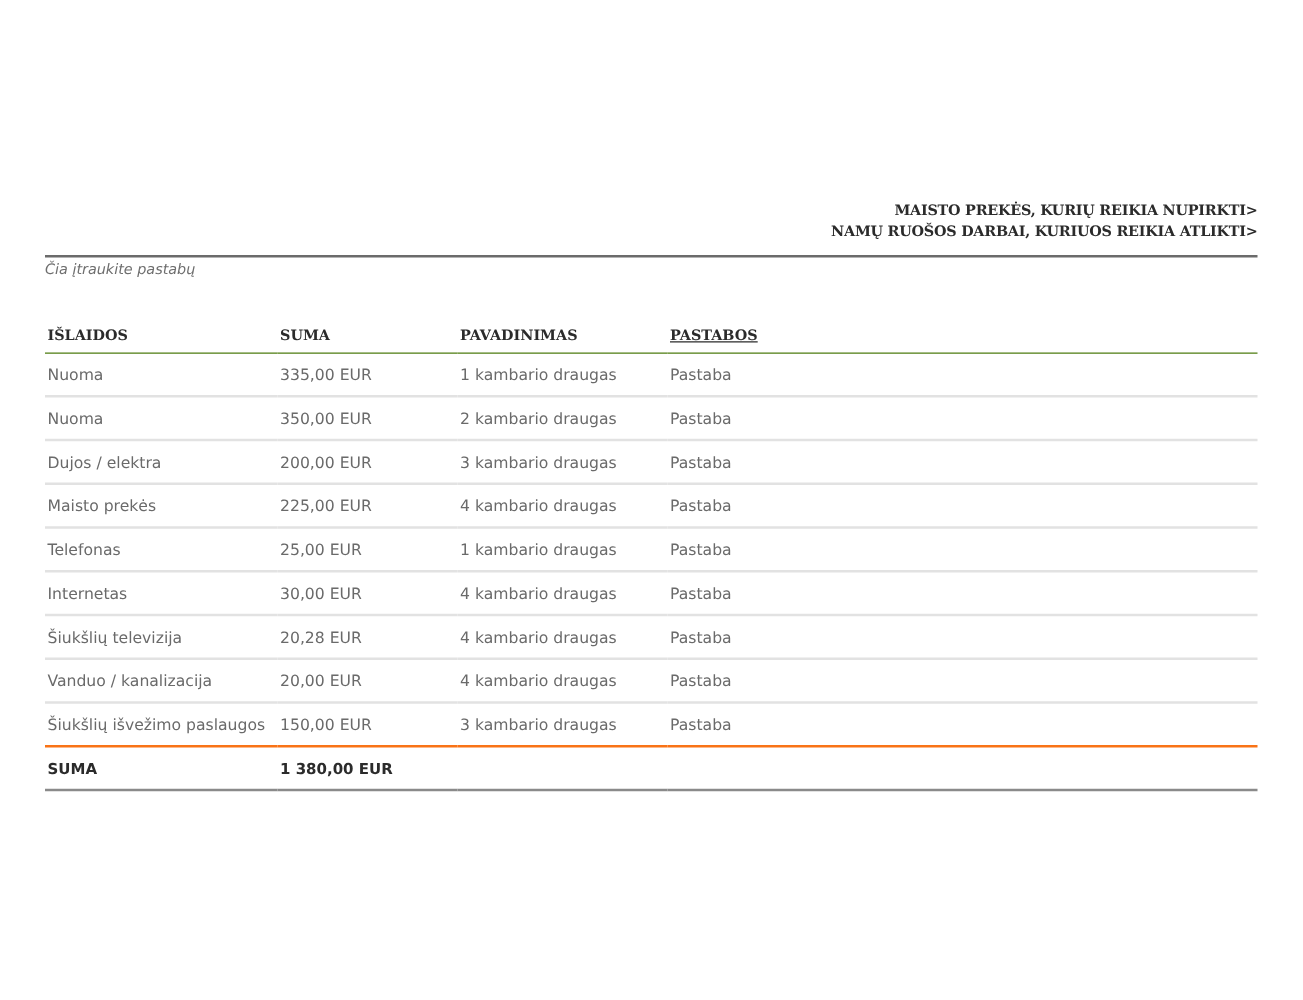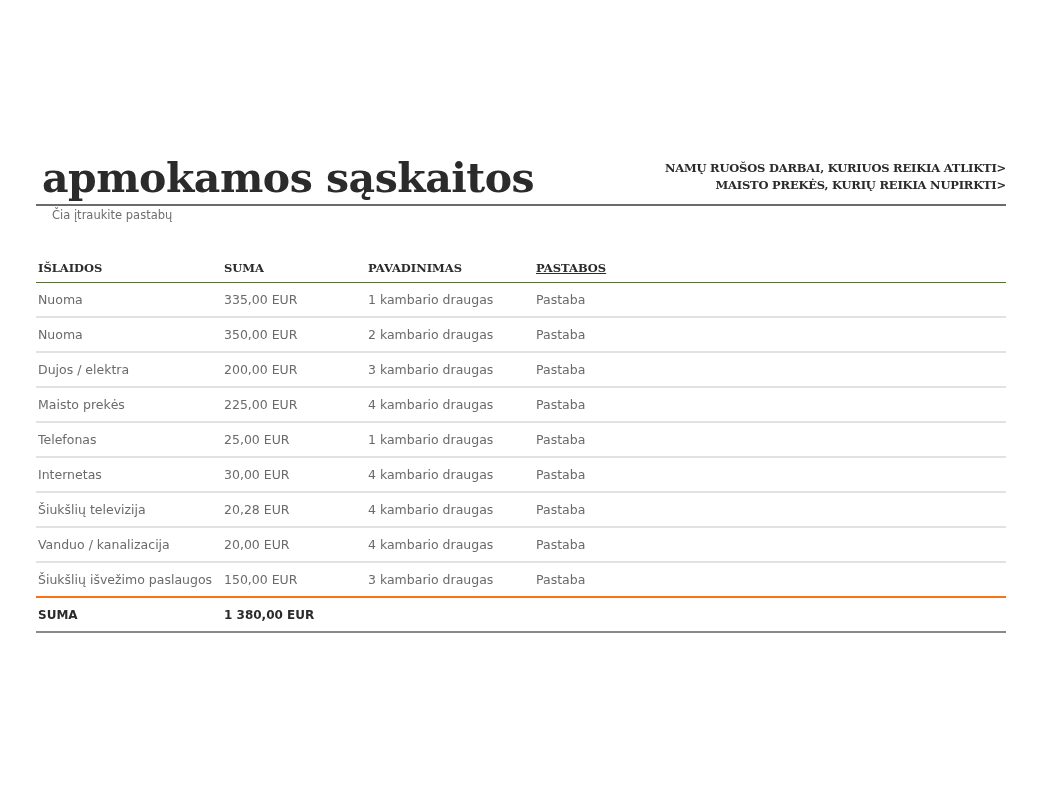--- a/index.html
+++ b/index.html
@@ -50,22 +50,23 @@
       color: #2b2b2b;
       letter-spacing: -0.2px;
     }
     .links a {
       display: block;
       color: #2b2b2b;
       text-decoration: none;
     }
     .note {
       margin-top: 2px;
-      margin-left: 16px;
+      margin-left: 0;
       font-family: "DejaVu Sans", sans-serif;
+      font-style: italic;
       font-size: 11.5px;
       color: #6e6e6e;
     }
     table.bills {
       margin-top: 32px;
       width: 970px;
       border-collapse: collapse;
       font-size: 12.5px;
     }
     table.bills th {
@@ -100,24 +101,23 @@
     .c1 { width: 184px; }
     .c2 { width: 142px; }
     .c3 { width: 166px; }
     .c4 { width: auto; text-decoration: underline; }
   </style>
 </head>
 <body>
 
 <div class="page">
   <div class="header">
-    <div class="title">apmokamos sąskaitos</div>
     <div class="links">
+      <a>MAISTO PREKĖS, KURIŲ REIKIA NUPIRKTI&gt;</a>
       <a>NAMŲ RUOŠOS DARBAI, KURIUOS REIKIA ATLIKTI&gt;</a>
-      <a>MAISTO PREKĖS, KURIŲ REIKIA NUPIRKTI&gt;</a>
     </div>
   </div>
   <div class="note">Čia įtraukite pastabų</div>
 
   <table class="bills">
     <thead>
       <tr>
         <th class="c1">IŠLAIDOS</th>
         <th class="c2">SUMA</th>
         <th class="c3">PAVADINIMAS</th>

